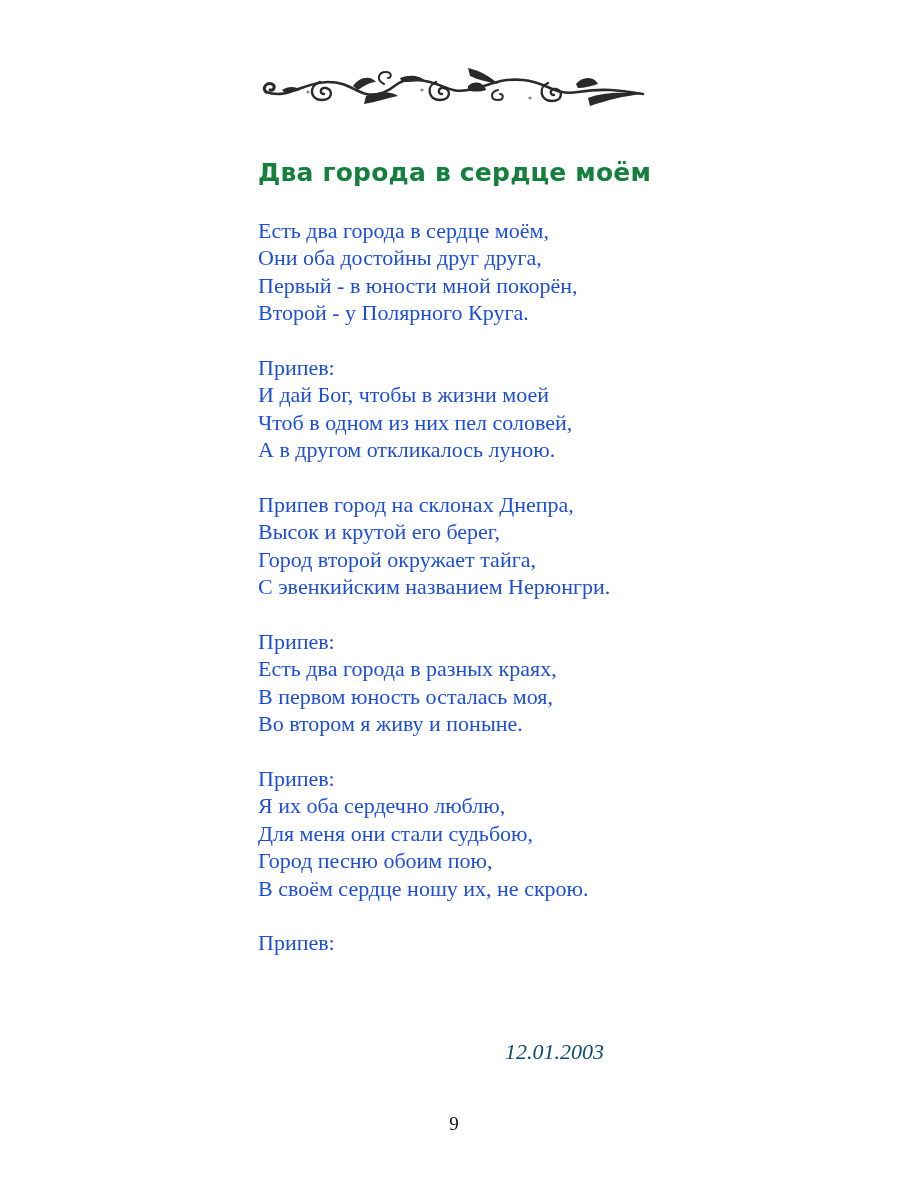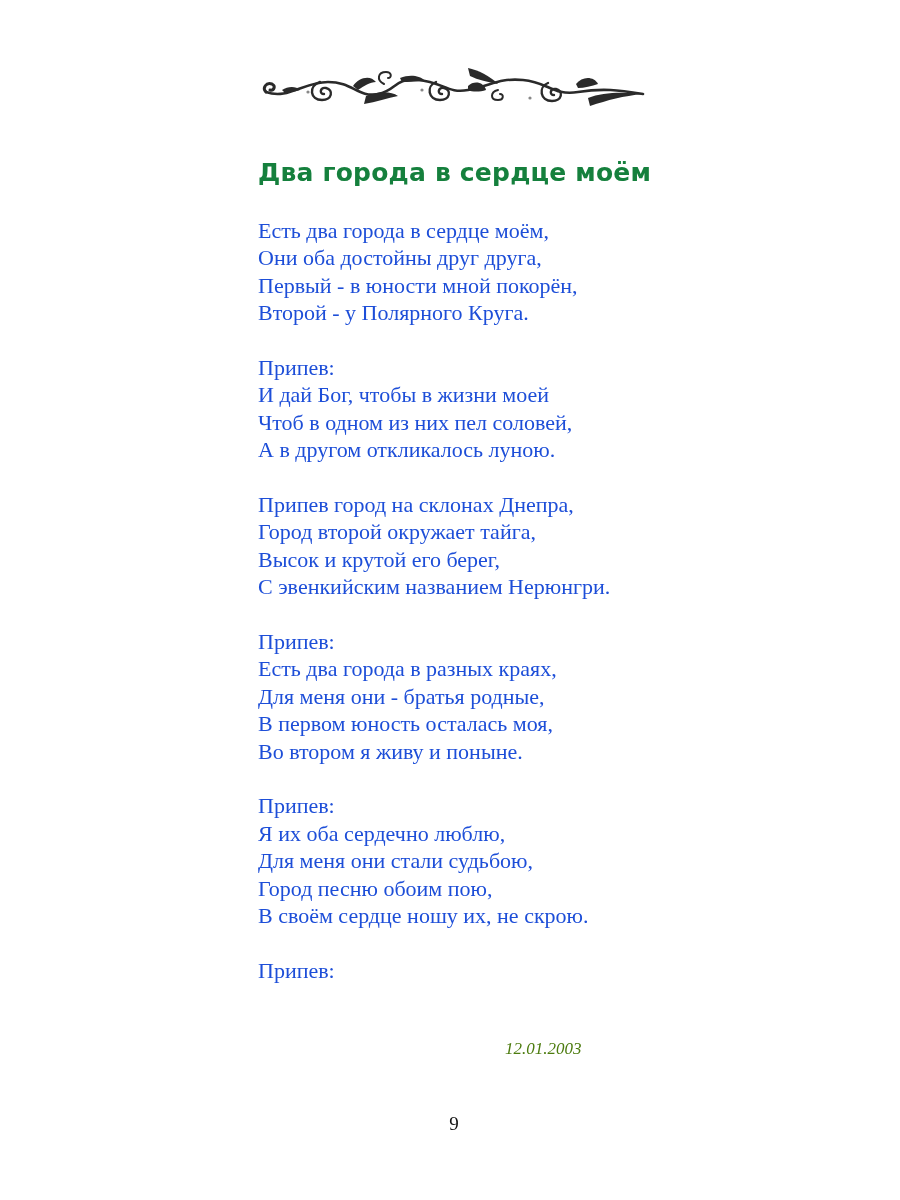--- a/index.html
+++ b/index.html
@@ -48,22 +48,22 @@
     .line {
       display: block;
       white-space: nowrap;
     }
     .date {
       position: absolute;
       left: 505px;
       top: 1039px;
       font-family: "Liberation Serif", serif;
       font-style: italic;
-      font-size: 17px;
-      color: #4d7c0f;
+      font-size: 22px;
+      color: #0c4a6e;
     }
     .page-number {
       position: absolute;
       left: 446px;
       top: 1113px;
       width: 16px;
       text-align: center;
       font-family: "Liberation Serif", serif;
       font-size: 19px;
       color: #141414;
@@ -112,28 +112,27 @@
     <span class="line">Второй - у Полярного Круга.</span>
   </p>
   <p class="stanza">
     <span class="line">Припев:</span>
     <span class="line">И дай Бог, чтобы в жизни моей</span>
     <span class="line">Чтоб в одном из них пел соловей,</span>
     <span class="line">А в другом откликалось луною.</span>
   </p>
   <p class="stanza">
     <span class="line">Припев город на склонах Днепра,</span>
+    <span class="line">Высок и крутой его берег,</span>
     <span class="line">Город второй окружает тайга,</span>
-    <span class="line">Высок и крутой его берег,</span>
     <span class="line">С эвенкийским названием Нерюнгри.</span>
   </p>
   <p class="stanza">
     <span class="line">Припев:</span>
     <span class="line">Есть два города в разных краях,</span>
-    <span class="line">Для меня они - братья родные,</span>
     <span class="line">В первом юность осталась моя,</span>
     <span class="line">Во втором я живу и поныне.</span>
   </p>
   <p class="stanza">
     <span class="line">Припев:</span>
     <span class="line">Я их оба сердечно люблю,</span>
     <span class="line">Для меня они стали судьбою,</span>
     <span class="line">Город песню обоим пою,</span>
     <span class="line">В своём сердце ношу их, не скрою.</span>
   </p>

